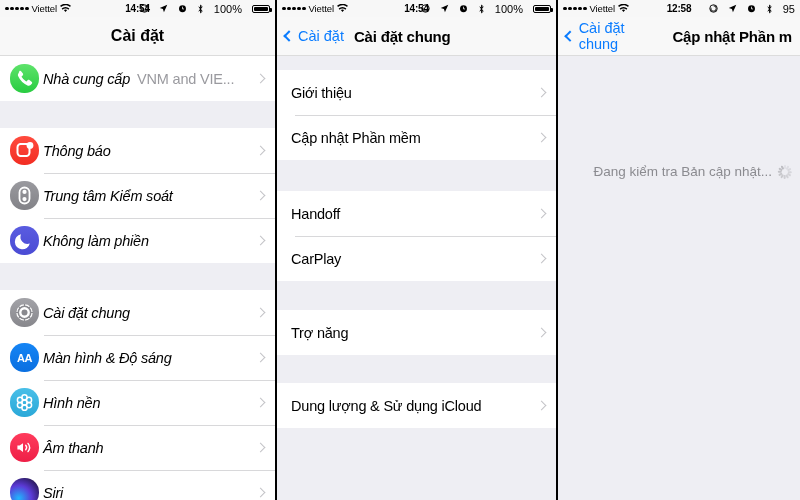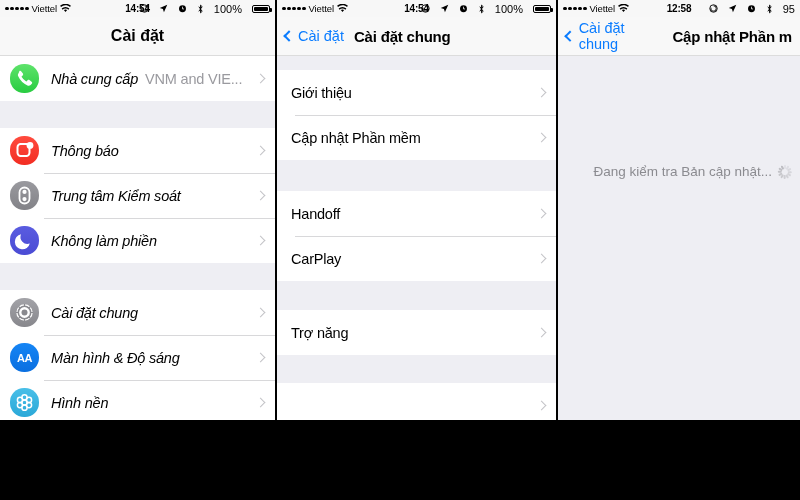--- a/index.html
+++ b/index.html
@@ -14,21 +14,21 @@
     position: relative;
     width: 800px; height: 500px;
     display: flex;
     background: #000;
     overflow: hidden;
   }
 
   
   .panel {
     position: relative;
-    height: 420px;
+    height: 500px;
     background: #d946ef;
     overflow: hidden;
     flex: 0 0 auto;
   }
   .panel-1 { width: 277px; border-right: 2px solid #000; }
   .panel-2 { width: 281px; border-right: 2px solid #000; }
   .panel-3 { width: 242px; }
 
   
   .statusbar {
@@ -117,21 +117,21 @@
     content: "";
     position: absolute; left: 44px; right: 0; top: 0;
     height: 1px; background: #d8d8da;
   }
 
   .ico {
     width: 29px; height: 29px; border-radius: 14px;
     flex: 0 0 29px;
     display: flex; align-items: center; justify-content: center;
     color: #fff; font-size: 15px;
-    margin-right: 12px;
+    margin-right: 4px;
     overflow: hidden;
     position: relative;
   }
   .row-label {
     font-size: 14.5px; color: #000; letter-spacing: -0.2px;
     white-space: nowrap;
     font-style: italic;
   }
   .row-value {
     font-size: 14.5px; color: #9a9a9f; margin-left: 7px;
@@ -465,20 +465,21 @@
         <div class="prow">
           <span class="prow-label">Trợ năng</span>
           <span class="chev-right"></span>
         </div>
       </div>
 
       <div class="gap" style="height:28px"></div>
 
       <div class="group">
         <div class="prow">
+          <span class="prow-label">Dung lượng &amp; Sử dụng iCloud</span>
           <span class="chev-right"></span>
         </div>
       </div>
 
     </div>
   </div>
 
   <div class="panel panel-3">
 
     <div class="statusbar">

